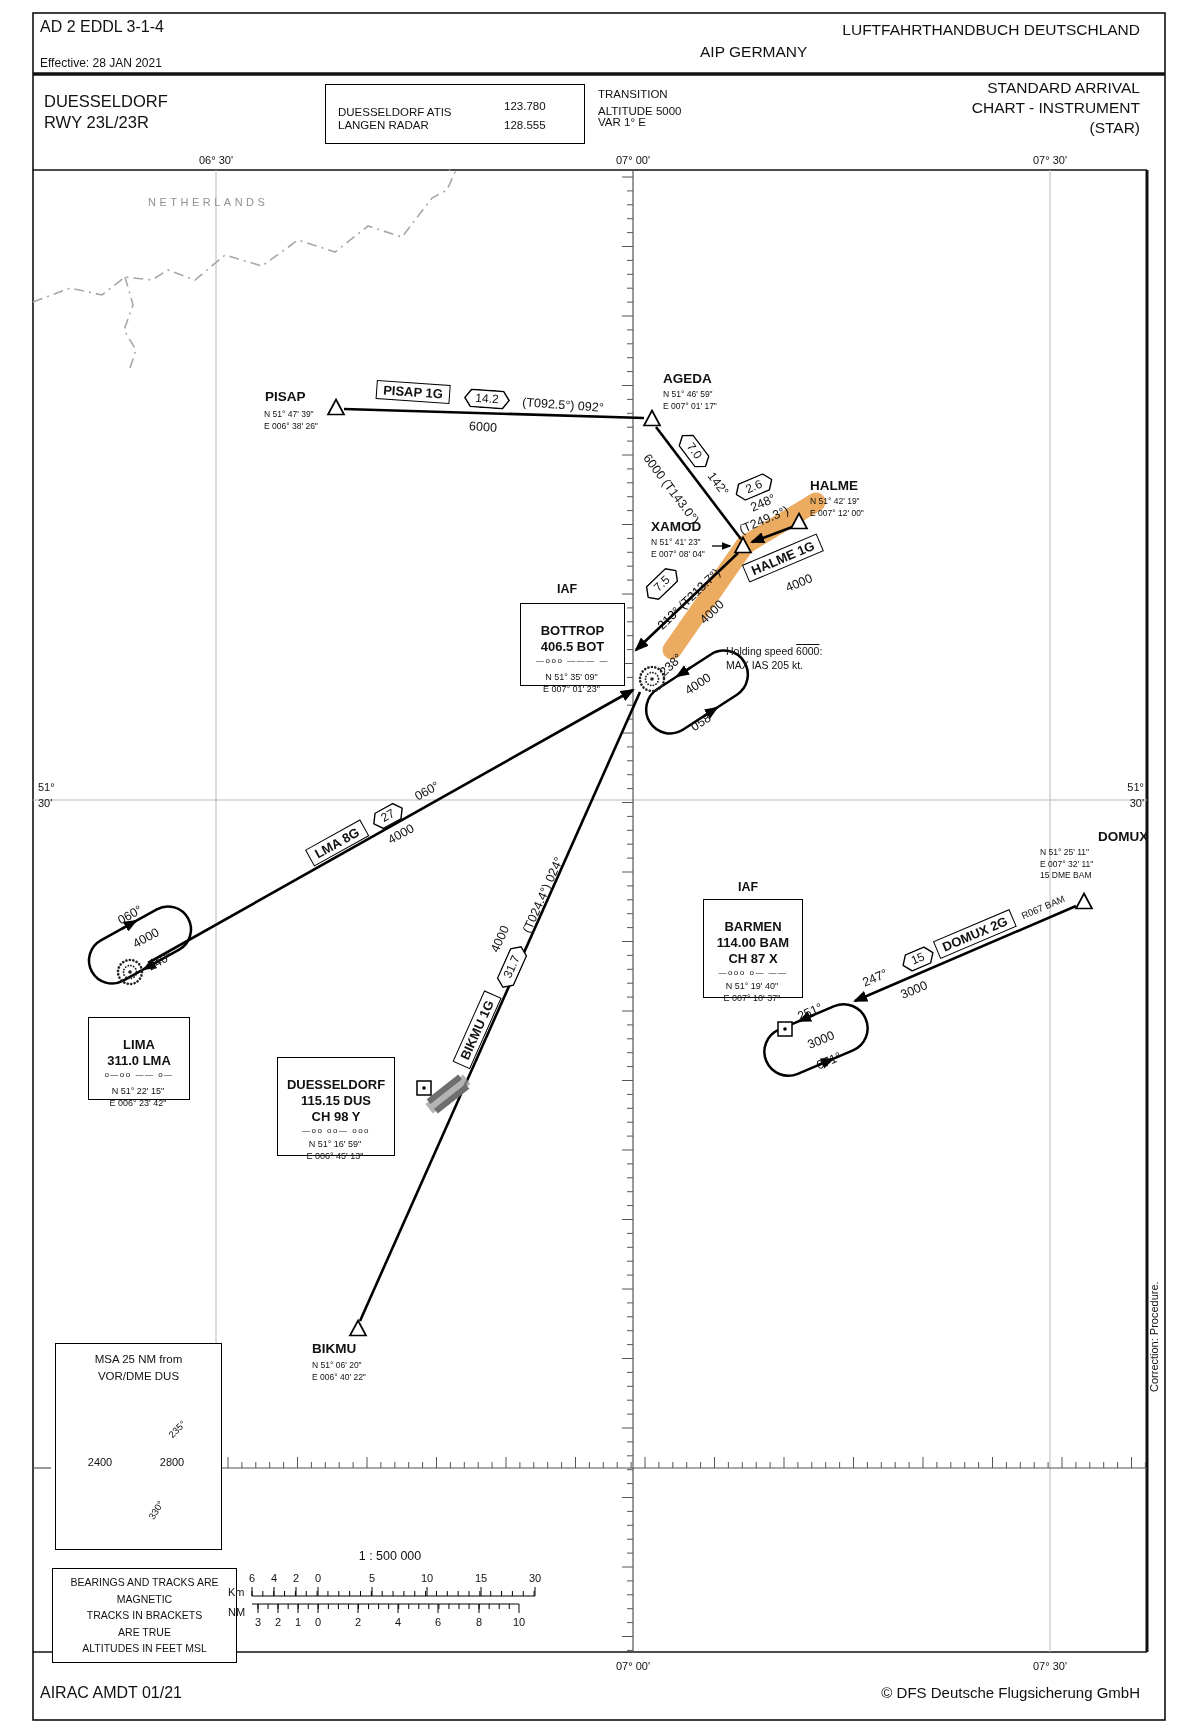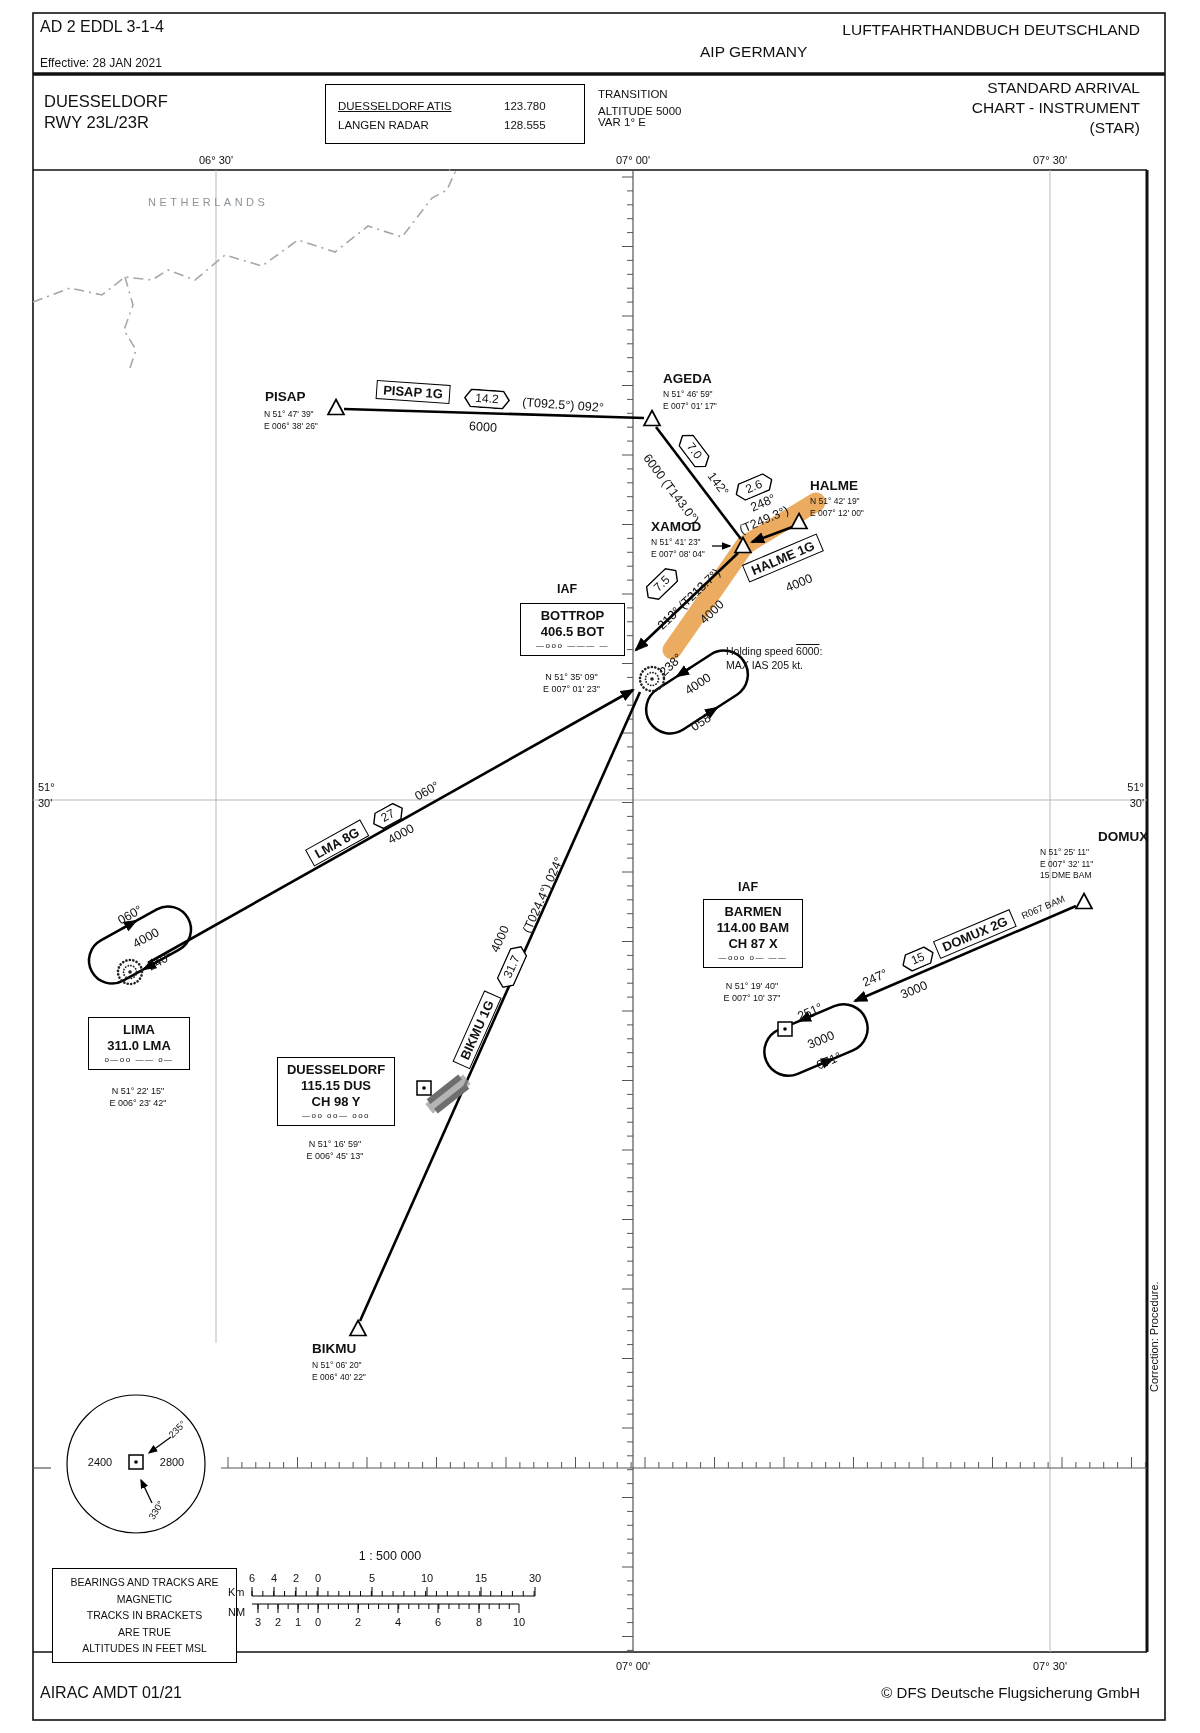--- a/index.html
+++ b/index.html
@@ -14,21 +14,21 @@
   .gridlbl{font-size:11px;white-space:nowrap;}
   .rl{font-size:12.5px;white-space:nowrap;}
   .rs{font-size:9.5px;white-space:nowrap;}
   .rbox{border:1.6px solid #000;background:#fff;font-weight:bold;font-size:13px;
         padding:1px 6px;white-space:nowrap;}
   .hexm{white-space:nowrap;}
   .hexm svg{position:absolute;left:0;top:0;width:100%;height:100%;}
   .hexm span{position:relative;display:block;text-align:center;font-size:12px;line-height:19px;}
   .wpname{font-weight:bold;font-size:13.5px;white-space:nowrap;}
   .wpcoords{font-size:8.5px;line-height:11.5px;white-space:nowrap;}
-  .navbox{border:1.7px solid #000;background:#fff;text-align:center;padding:4px 4px;}
+  .navbox{border:1.7px solid #000;background:#fff;text-align:center;padding:19px 4px;}
   .navline{font-weight:bold;font-size:13px;line-height:16px;white-space:nowrap;}
   .morse{font-size:8px;line-height:11px;letter-spacing:1.5px;white-space:nowrap;}
   .iaf{font-weight:bold;font-size:12.5px;white-space:nowrap;}
   .region{font-size:11px;letter-spacing:3.5px;color:#8d9397;white-space:nowrap;}
   .note{font-size:10.5px;line-height:13.5px;text-align:left;white-space:nowrap;}
   .ovl{text-decoration:overline;}
   .bearingbox{border:1.5px solid #000;background:#fff;text-align:center;
               font-size:10.5px;line-height:16.5px;padding-top:5px;}
   .msabox{border:1.5px solid #000;background:#fff;}
   .msattl{font-size:11.5px;line-height:17px;text-align:center;white-space:nowrap;}
@@ -396,41 +396,45 @@
 
   <div class="abs hdr" style="left:40px;top:18px;font-size:16px;">AD 2 EDDL 3-1-4</div>
   <div class="abs hdr" style="left:40px;top:56px;font-size:12px;">Effective: 28 JAN 2021</div>
   <div class="abs hdr" style="left:700px;top:21px;width:440px;text-align:right;">LUFTFAHRTHANDBUCH DEUTSCHLAND</div>
   <div class="abs hdr" style="left:700px;top:43px;width:440px;">AIP  GERMANY</div>
 
   <div class="abs ttl" style="left:44px;top:92px;">DUESSELDORF</div>
   <div class="abs ttl" style="left:44px;top:113px;">RWY 23L/23R</div>
 
   <div class="abs" style="left:325px;top:84px;width:258px;height:58px;border:1.5px solid #000;background:#fff;">
-    <div class="abs small" style="left:12px;top:14px;text-decoration:underline;">DUESSELDORF ATIS</div>
+    <div class="abs small" style="left:12px;top:20px;">DUESSELDORF ATIS</div>
     <div class="abs small" style="left:178px;top:14px;">123.780</div>
     <div class="abs small" style="left:12px;top:33px;">LANGEN RADAR</div>
     <div class="abs small" style="left:178px;top:33px;">128.555</div>
   </div>
 
   <div class="abs small" style="left:598px;top:87px;">TRANSITION</div>
   <div class="abs small" style="left:598px;top:104px;">ALTITUDE 5000</div>
   <div class="abs small" style="left:598px;top:115px;">VAR 1° E</div>
 
   <div class="abs rt" style="left:740px;top:79px;width:400px;">STANDARD ARRIVAL</div>
   <div class="abs rt" style="left:740px;top:99px;width:400px;">CHART - INSTRUMENT</div>
   <div class="abs rt" style="left:740px;top:119px;width:400px;">(STAR)</div>
 
   <div class="abs region" style="left:148px;top:196px;">NETHERLANDS</div>
 
   <div class="abs note" style="left:726px;top:645px;width:120px;">
     <span>Holding speed </span><span class="ovl">6000</span><span>:</span><br>
     <span>MAX IAS 205 kt.</span>
   </div>
 
+  <div class="abs msabox" style="left:55px;top:1343px;width:165px;height:205px;">
+    <div class="msattl" style="margin-top:7px;">MSA 25 NM from</div>
+    <div class="msattl">VOR/DME DUS</div>
+  </div>
   <div class="abs ctr msaval" style="left:100px;top:1462px;">2400</div>
   <div class="abs ctr msaval" style="left:172px;top:1462px;">2800</div>
 
   <div class="abs bearingbox" style="left:52px;top:1568px;width:183px;height:88px;">
     <div>BEARINGS AND TRACKS ARE</div>
     <div>MAGNETIC</div>
     <div>TRACKS IN BRACKETS</div>
     <div>ARE TRUE</div>
     <div>ALTITUDES IN FEET MSL</div>
   </div>

